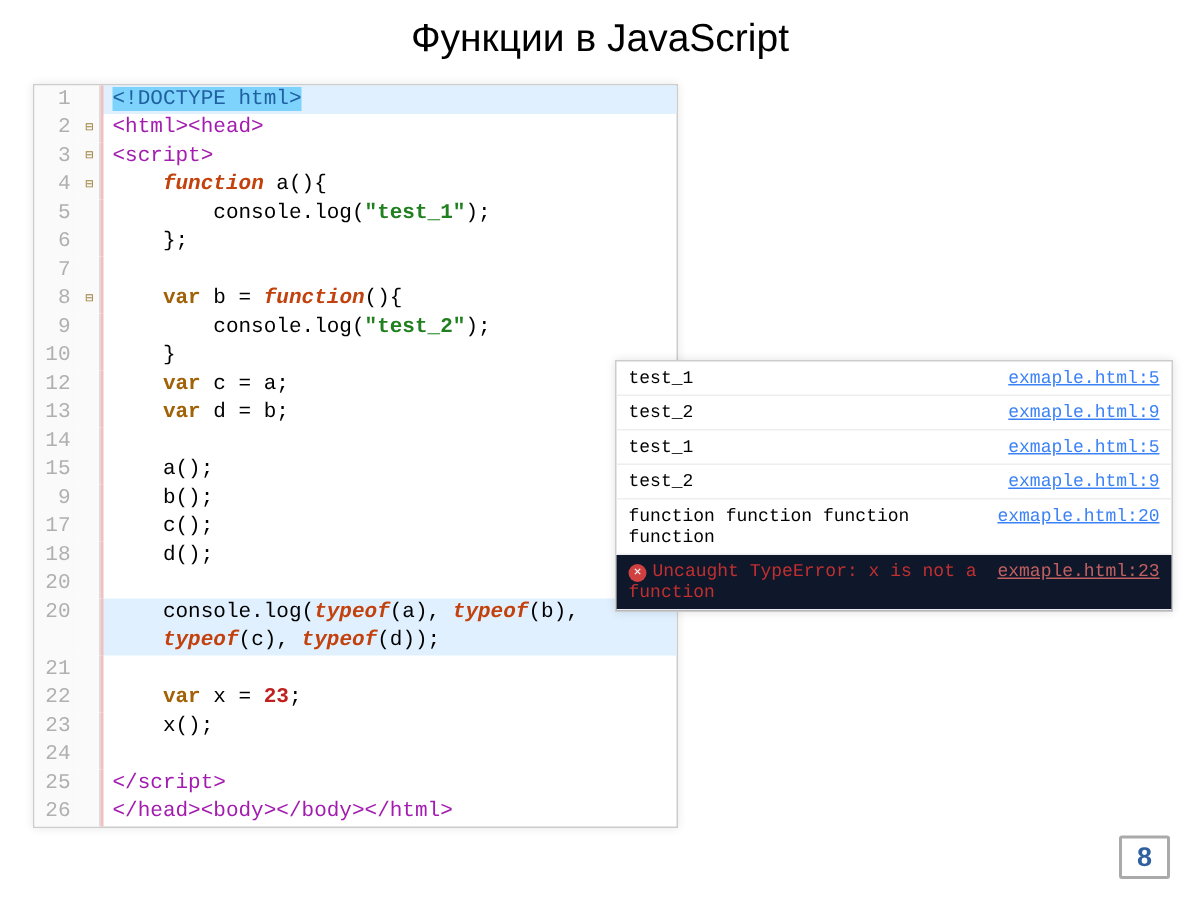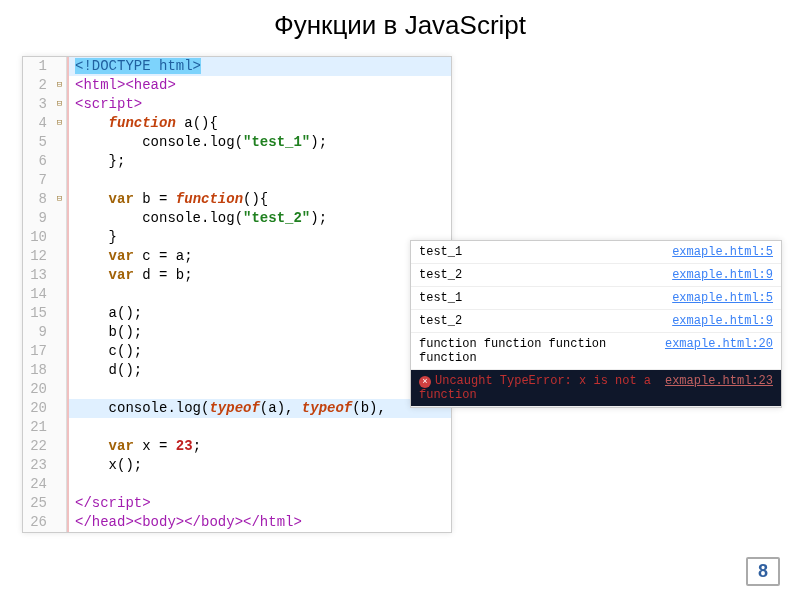--- a/index.html
+++ b/index.html
@@ -121,20 +121,25 @@
       <div class="ln">20</div>
       <div class="fold"> </div>
       <div class="code"></div>
     </div>
     <div class="code-line">
       <div class="ln">20</div>
       <div class="fold"> </div>
       <div class="code hl">    console.log(<span class="kw-func">typeof</span>(a), <span class="kw-func">typeof</span>(b),</div>
     </div>
     <div class="code-line">
+      <div class="ln"></div>
+      <div class="fold"> </div>
+      <div class="code hl">    <span class="kw-func">typeof</span>(c), <span class="kw-func">typeof</span>(d));</div>
+    </div>
+    <div class="code-line">
       <div class="ln">21</div>
       <div class="fold"> </div>
       <div class="code"></div>
     </div>
     <div class="code-line">
       <div class="ln">22</div>
       <div class="fold"> </div>
       <div class="code">    <span class="kw-var">var</span> x = <span class="num">23</span>;</div>
     </div>
     <div class="code-line">

